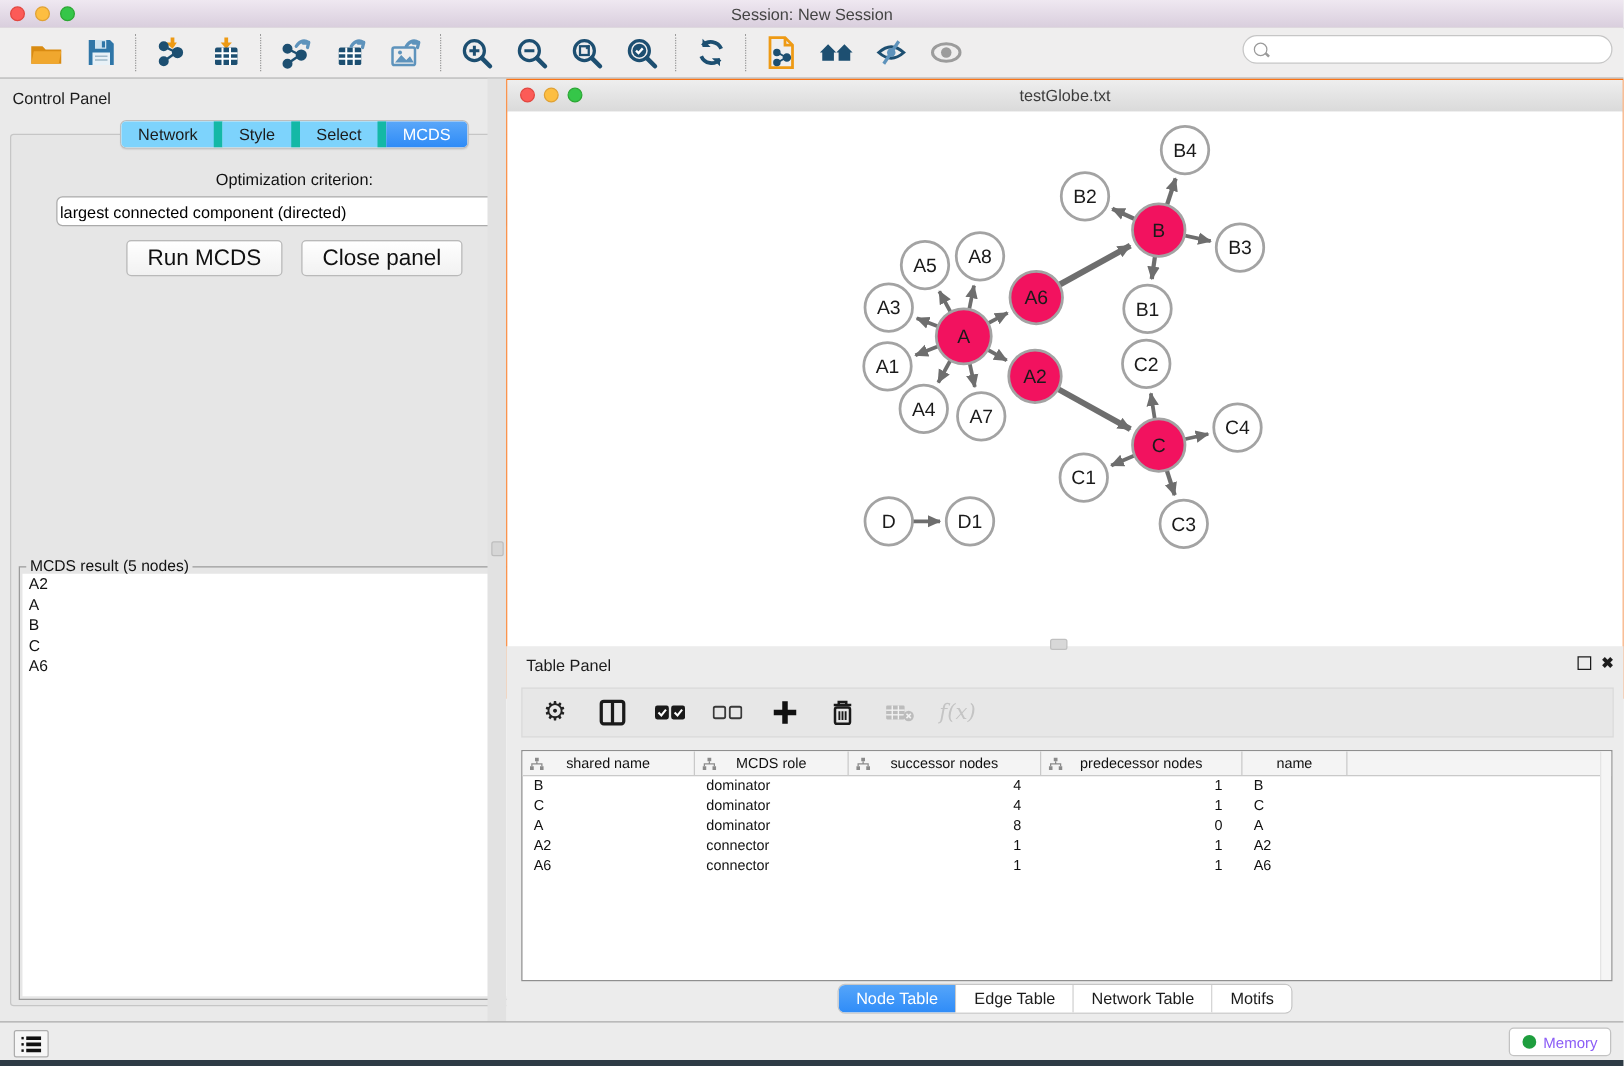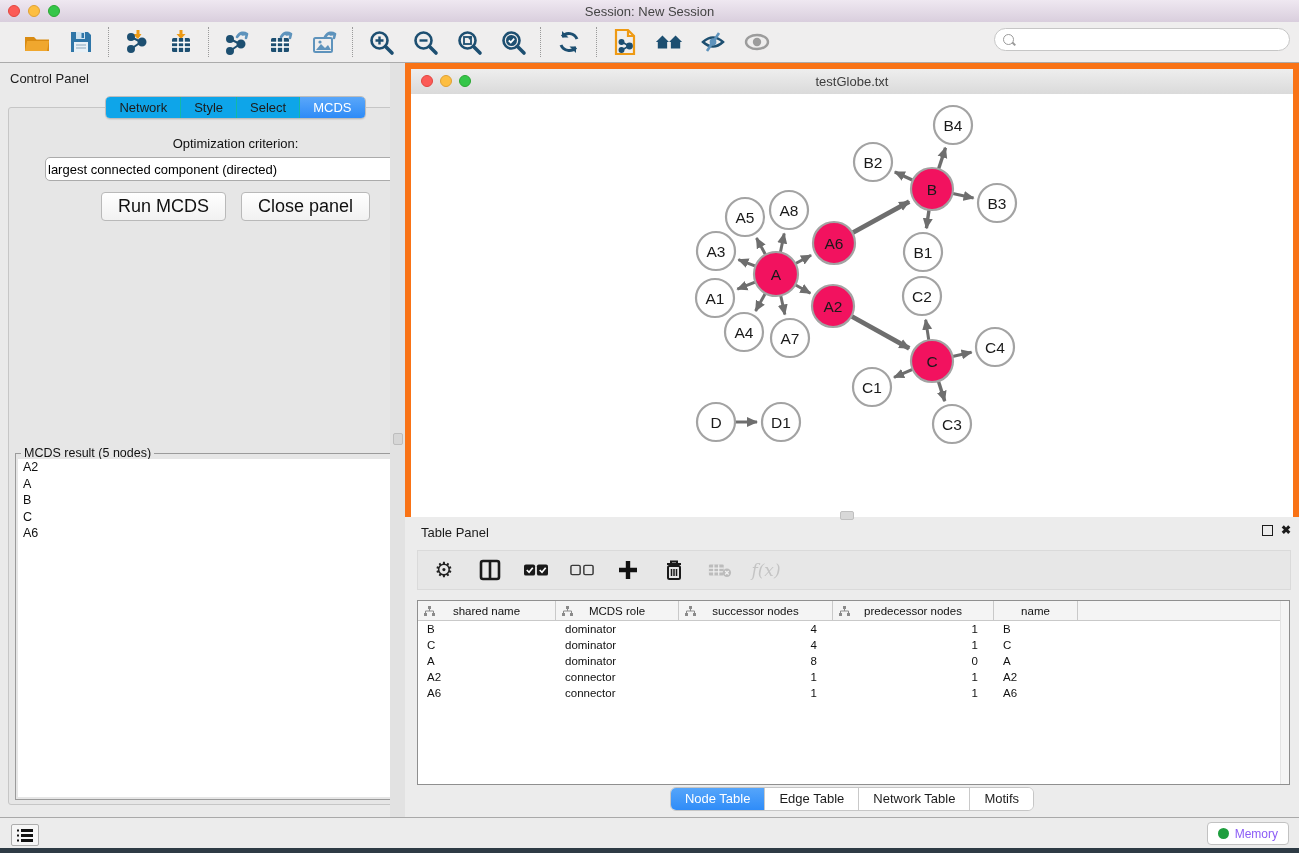--- a/index.html
+++ b/index.html
@@ -31,21 +31,21 @@
   
   .control-panel{position:absolute;left:0;top:63px;width:472px;height:754px;background:#EAEAEA;border-right:1px solid #ACACAC;box-sizing:border-box;}
   .panel-titlebar{position:relative;height:30px;}
   .panel-title{position:absolute;left:10px;top:8px;font-size:13px;color:#1c1c1c;}
   .panel-btns{position:absolute;right:8px;top:8px;display:flex;gap:8px;align-items:center;}
   .float-btn{width:9px;height:9px;border:1.5px solid #1c1c1c;display:inline-block;cursor:pointer;}
   .close-btn{font-size:12px;font-weight:bold;color:#1c1c1c;line-height:11px;cursor:pointer;}
 
   .seg-tabs{position:absolute;left:0;right:0;top:33px;display:flex;justify-content:center;z-index:3;}
   .seg-inner{display:inline-flex;border:1px solid #BDBDBD;border-radius:5px;overflow:hidden;background:#fff;box-shadow:0 1px 1px rgba(0,0,0,.08);}
-  .seg-tab{padding:2px 13px;font-size:13px;color:#1c1c1c;background:#0ea5e9;border-right:1px solid #14b8a6;cursor:pointer;line-height:17px;}
+  .seg-tab{padding:2px 13px;font-size:13px;color:#1c1c1c;background:#7dd3fc;border-right:7px solid #14b8a6;cursor:pointer;line-height:17px;}
   .seg-tab:last-child{border-right:none;}
   .seg-tab.active{background:linear-gradient(#5AA7F9,#2E8BF7);color:#fff;}
 
   .cp-inner{position:absolute;left:8px;right:8px;top:44px;bottom:12px;background:#E6E6E6;border:1px solid #C6C6C6;border-radius:3px;}
   .opt-label{position:absolute;left:0;right:0;top:28px;text-align:center;font-size:13px;color:#111;}
   .dropdown{position:absolute;left:36px;right:36px;top:49px;height:24px;background:#fff;border:1px solid #ABABAB;border-radius:5px;
     display:flex;align-items:center;box-sizing:border-box;cursor:pointer;}
   .dropdown-text{flex:1;font-size:13px;color:#000000;padding-left:2px;white-space:nowrap;overflow:hidden;}
   .dropdown-stepper{width:21px;align-self:stretch;background:linear-gradient(#59A6FA,#2F8CF8);border-radius:0 4px 4px 0;
     display:flex;flex-direction:column;align-items:center;justify-content:center;gap:3px;}
@@ -59,21 +59,21 @@
   .result-legend{position:absolute;top:-8px;left:5px;background:#E6E6E6;padding:0 3px;font-size:12.5px;color:#111;}
   .result-list{position:absolute;left:2px;right:2px;top:5px;bottom:2px;background:#fff;overflow:hidden;}
   .result-scroll{position:absolute;right:0;top:0;bottom:0;width:13px;background:#F2F2F2;border-left:1px solid #E2E2E2;}
   .result-item{font-size:12.5px;color:#111;line-height:16.5px;padding-left:5px;cursor:default;}
 
   
   .v-splitter{position:absolute;left:390px;top:63px;width:15px;height:754px;background:#E2E2E2;}
   .v-splitter .handle{position:absolute;left:3px;top:370px;width:8px;height:10px;background:#D6D6D6;border:1px solid #BDBDBD;border-radius:2px;}
 
   
-  .net-window{position:absolute;left:405px;top:63px;width:894px;height:496px;background:#fff;border:6px solid #f97316;box-sizing:border-box;}
+  .net-window{position:absolute;left:405px;top:63px;width:894px;height:496px;background:#fff;border:1px solid #f97316;box-sizing:border-box;}
   .net-titlebar{position:relative;height:25px;background:linear-gradient(#EEEEEE,#DADADA);border-bottom:1px solid #ADADAD;
     display:flex;align-items:center;justify-content:center;font-size:13px;color:#3d3d3d;}
   .net-lights{position:absolute;left:10px;top:6px;display:flex;gap:7px;}
   .net-lights .light{width:12px;height:12px;}
   .net-canvas{position:absolute;left:0;top:25px;right:0;bottom:0;background:#fff;}
   .resize-grip{position:absolute;right:1px;bottom:1px;width:12px;height:12px;
     background:repeating-linear-gradient(135deg,transparent,transparent 2px,#B9B9B9 2px,#B9B9B9 3px);cursor:nwse-resize;}
 
   
   .h-splitter-handle{position:absolute;left:840px;top:511px;width:12px;height:7px;background:#D8D8D8;border:1px solid #C0C0C0;border-radius:2px;z-index:4;}

